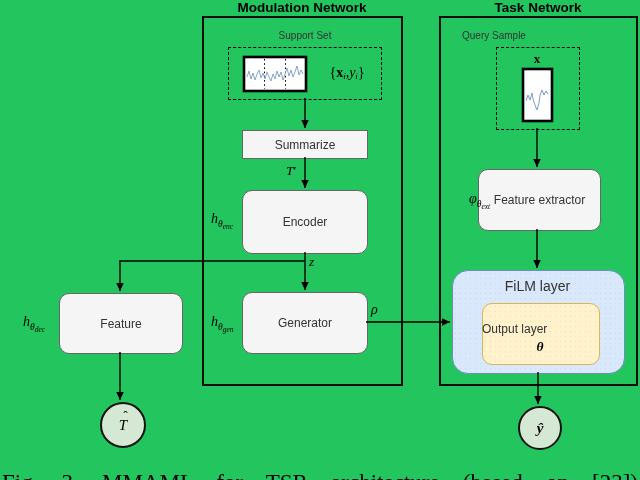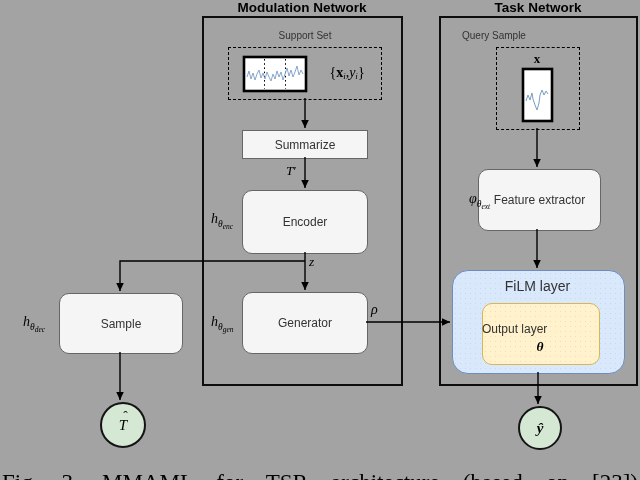--- a/index.html
+++ b/index.html
@@ -1,16 +1,16 @@
 <!DOCTYPE html>
 <html><head>
 <meta charset="utf-8">
 <style>
   html,body{margin:0;padding:0;background:#fff;}
-  .stage{position:relative;width:640px;height:480px;background:#a3a3a3;overflow:hidden;
+  .stage{position:relative;width:640px;height:480px;background:#22c55e;overflow:hidden;
          font-family:"Liberation Sans",sans-serif;text-decoration:underline;}
   .abs{position:absolute;}
   .center{display:flex;align-items:center;justify-content:center;text-align:center;}
   .title{font-weight:bold;font-size:13.5px;color:#000;}
   .small-label{font-size:10px;color:#333;}
   .node{background:#f5f5f5;border:1px solid #666;border-radius:10px;color:#333;font-size:12px;}
   .node.sm{border-radius:0;}
   .outerbox{border:2px solid #0d0d0d;background:transparent;}
   .dashedbox{border:1.6px dashed #000;background:transparent;}
   .film{background-color:#dae8fc;background-image:radial-gradient(#c3d8f3 0.8px,transparent 0.9px);
@@ -65,21 +65,21 @@
 
   <div class="abs math" style="left:309px;top:254px;">z</div>
 
   <div class="abs node center" style="left:242px;top:292px;width:124px;height:60px;">
     <span>Generator</span>
   </div>
   <div class="abs math" style="left:211px;top:314px;font-size:14px;"><span>h</span><span class="msub"><span>θ</span><span class="msubsub">gen</span></span></div>
   <div class="abs math" style="left:371px;top:302px;font-size:14px;">ρ</div>
 
   <div class="abs node center" style="left:59px;top:293px;width:122px;height:59px;">
-    <span>Sample</span>
+    <span>Feature</span>
   </div>
   <div class="abs math" style="left:23px;top:314px;font-size:14px;"><span>h</span><span class="msub"><span>θ</span><span class="msubsub">dec</span></span></div>
 
   <div class="abs circle center" style="left:100px;top:402px;width:42px;height:42px;">
     <span class="hatwrap math" style="font-size:15px;"><span class="hat">ˆ</span><span>T</span></span>
   </div>
 
   <div class="abs small-label" style="left:462px;top:30px;width:150px;text-align:left;">Query Sample</div>
   <div class="abs dashedbox" style="left:496px;top:47px;width:82px;height:81px;"></div>
   <div class="abs math bold" style="left:507px;top:51px;width:60px;text-align:center;font-weight:bold;font-style:normal;font-size:13px;">x</div>

